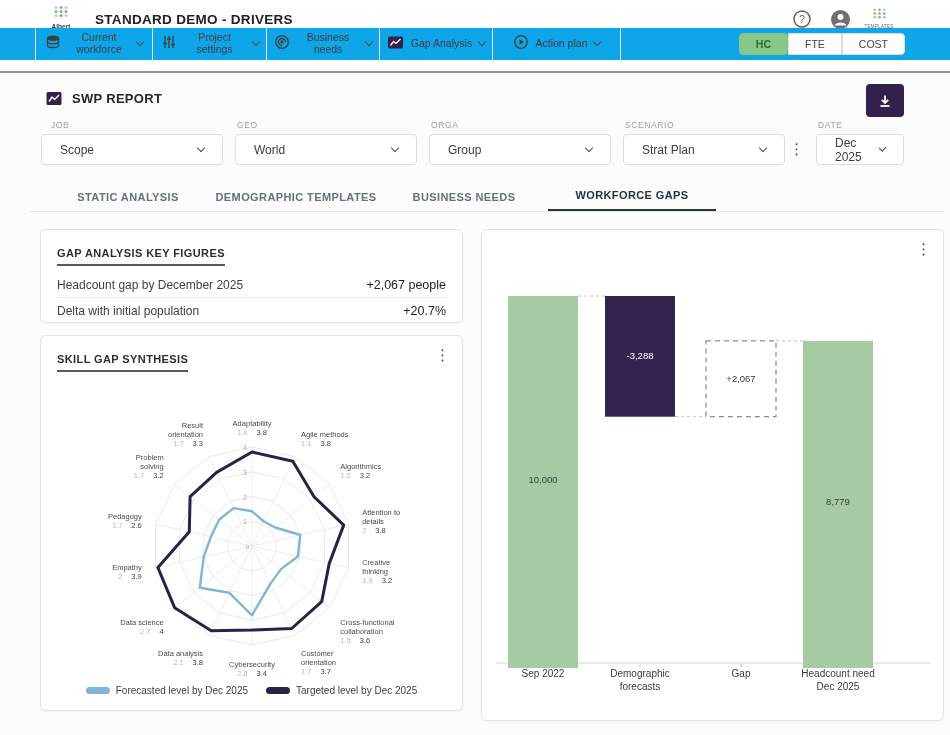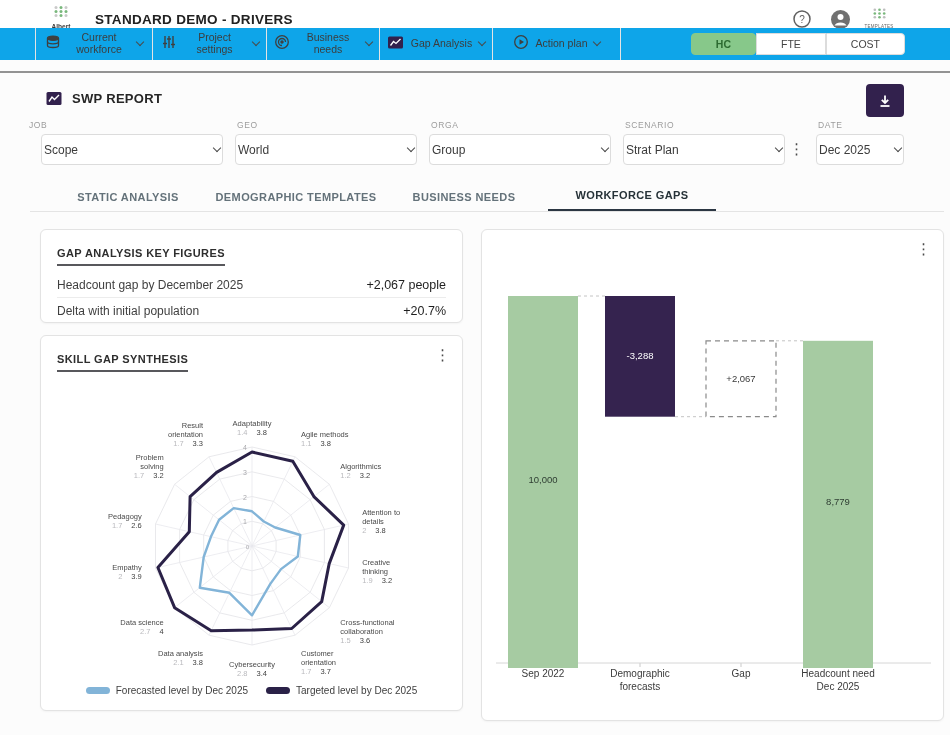--- a/index.html
+++ b/index.html
@@ -19,33 +19,33 @@
   .nav-item{height:32px;display:flex;align-items:center;justify-content:center;gap:7px;
             border-right:1px solid #e4e4e4;cursor:pointer}
   .nav-item:first-child{border-left:1px solid #e4e4e4}
   .nav-label{font-size:10.5px;color:#3d3d3d;line-height:1.12;max-width:62px;text-align:center}
   .nav-label.nowrap{max-width:none;white-space:nowrap}
   .chev{width:6px;height:6px;border-right:1.6px solid #4a4a4a;border-bottom:1.6px solid #4a4a4a;
         display:inline-block;transform:rotate(45deg);margin-top:-4px}
   .divider-dark{position:absolute;left:0;top:71px;width:950px;height:2px;background:#939393;z-index:6}
   
   .units{position:absolute;right:45px;top:5px;display:flex;height:22px}
-  .unit{min-width:35px;padding:0 24px;display:flex;align-items:center;justify-content:center;
+  .unit{min-width:35px;padding:0 16px;display:flex;align-items:center;justify-content:center;
         font-size:10.5px;color:#444;background:#fff;border:1px solid #dcdcdc;cursor:pointer}
   .unit:first-child{border-radius:4px 0 0 4px}
   .unit:last-child{border-radius:0 4px 4px 0}
   .unit.active{background:#87c88a;border-color:#87c88a;color:#2c6b31;font-weight:bold;border-radius:4px}
   
   .swp-title{position:absolute;left:45px;top:91px;display:flex;align-items:center;gap:9px}
   .swp-title span{font-size:13px;font-weight:bold;color:#262626;letter-spacing:.3px}
   .download-btn{position:absolute;left:866px;top:84px;width:38px;height:33px;background:#32214d;
         border-radius:4px;display:flex;align-items:center;justify-content:center;cursor:pointer}
   .flabel{position:absolute;top:120px;font-size:8.5px;color:#9c9c9c;letter-spacing:.6px}
   .fselect{position:absolute;top:134px;height:31px;background:#fff;border:1px solid #dcdcdc;border-radius:4px;
-        display:flex;align-items:center;justify-content:space-between;padding:0 2px;cursor:pointer}
+        display:flex;align-items:center;justify-content:space-between;padding:0 18px;cursor:pointer}
   .fselect .val{font-size:12px;color:#3c3c3c}
   .kebab{font-size:15px;color:#4a4a4a;line-height:1;cursor:pointer}
   .scen-kebab{position:absolute;left:789px;top:141px}
   
   .tabs{position:absolute;left:44px;top:181px;display:flex;height:31px}
   .tab{width:168px;display:flex;align-items:center;justify-content:center;font-size:11px;font-weight:600;
        color:#64727a;letter-spacing:.4px;cursor:pointer;height:31px}
   .tab.active{color:#263238;font-weight:bold;border-bottom:3px solid #2b3642}
   .tabs-border{position:absolute;left:30px;top:211px;width:914px;height:1px;background:#e4e4e4}
   
@@ -198,21 +198,21 @@
   <span>SWP REPORT</span>
 </div>
 <div class="download-btn">
   <svg width="16" height="16" viewBox="0 0 16 16">
     <line x1="8" y1="2.5" x2="8" y2="9.5" stroke="#fff" stroke-width="1.8"></line>
     <polyline points="4.8,6.8 8,10 11.2,6.8" fill="none" stroke="#fff" stroke-width="1.8"></polyline>
     <line x1="3.5" y1="13" x2="12.5" y2="13" stroke="#fff" stroke-width="1.8"></line>
   </svg>
 </div>
 
-<span class="flabel" style="left:29px">JOB</span>
+<span class="flabel" style="left:51px">JOB</span>
 <span class="flabel" style="left:237px">GEO</span>
 <span class="flabel" style="left:431px">ORGA</span>
 <span class="flabel" style="left:625px">SCENARIO</span>
 <span class="flabel" style="left:818px">DATE</span>
 
 <div class="fselect" style="left:41px;width:182px">
   <span class="val">Scope</span>
     <span class="chev"></span>
 </div>
 <div class="fselect" style="left:235px;width:182px">

